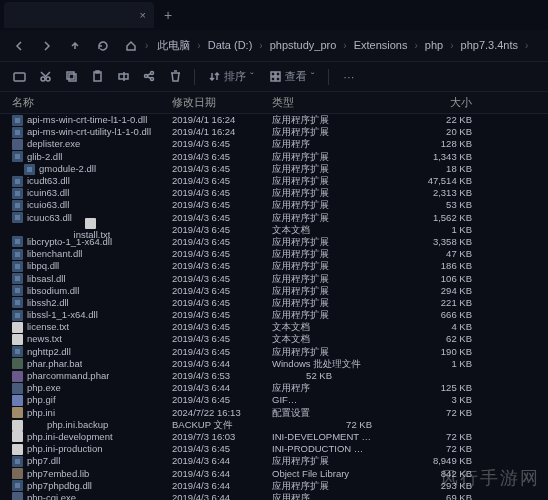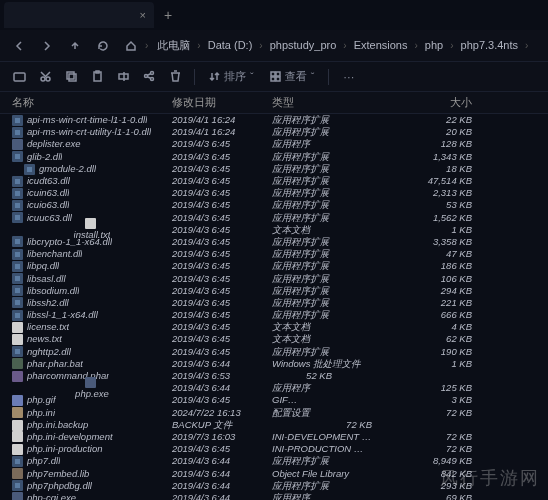--- a/index.html
+++ b/index.html
@@ -15,21 +15,21 @@
 .sep{color:#555;font-size:10px;padding:0 1px;}
 .toolbar{height:30px;background:#0d1019;display:flex;align-items:center;gap:4px;padding:0 8px;border-bottom:1px solid #1a1f2e;}
 .tool-ic{width:22px;height:22px;display:flex;align-items:center;justify-content:center;color:#8a8f9e;cursor:pointer;}
 .tool-div{width:1px;height:16px;background:#2a2f3e;margin:0 4px;}
 .tool-lbl{color:#8a8f9e;padding:0 6px;cursor:pointer;display:flex;align-items:center;gap:4px;}
 .header{height:22px;background:#0d1019;display:flex;align-items:center;padding:0 8px 0 12px;font-size:11px;color:#999;border-bottom:1px solid #1a1f2e;}
 .col-name{width:160px;}
 .col-date{width:100px;}
 .col-type{width:140px;}
 .col-size{width:60px;text-align:right;}
-.list{overflow-y:auto;height:calc(500px - 114px);font-style:italic;}
+.list{overflow-y:auto;height:calc(500px - 114px);}
 .row{height:12.2px;display:flex;align-items:center;padding:0 8px 0 12px;font-size:9.5px;color:#b8bcc8;cursor:pointer;line-height:12px;}
 .ic{width:11px;height:11px;margin-right:4px;display:inline-flex;align-items:center;justify-content:center;flex-shrink:0;}
 .ic-dll{background:#3b5170;border-radius:1px;position:relative;}
 .ic-dll::after{content:"";position:absolute;width:5px;height:5px;background:#5a7aa0;left:3px;top:3px;}
 .ic-exe{background:#4a5a7a;border-radius:1px;}
 .ic-txt{background:#d0d0d0;border-radius:1px;}
 .ic-bat{background:#4a6050;border-radius:1px;}
 .ic-phar{background:#6a5a8a;border-radius:1px;}
 .ic-ini{background:#a08a6a;border-radius:1px;}
 .ic-lib{background:#7a6a5a;border-radius:1px;}
@@ -344,21 +344,21 @@
     </div>
     <div class="row">
       <div class="col-name" style="display:flex;align-items:center;overflow:hidden;">
         <span class="ic ic-phar"></span>
         <span style="white-space:nowrap;overflow:hidden;text-overflow:ellipsis;">pharcommand.phar</span>
       </div>
       <div class="col-date">2019/4/3 6:53</div>
       <div class="col-size">52 KB</div>
     </div>
     <div class="row">
-      <div class="col-name" style="display:flex;align-items:center;overflow:hidden;flex-direction:column;">
+      <div class="col-name" style="display:flex;align-items:center;overflow:hidden;">
         <span class="ic ic-exe"></span>
         <span style="white-space:nowrap;overflow:hidden;text-overflow:ellipsis;">php.exe</span>
       </div>
       <div class="col-date">2019/4/3 6:44</div>
       <div class="col-type" style="white-space:nowrap;overflow:hidden;text-overflow:ellipsis;">应用程序</div>
       <div class="col-size">125 KB</div>
     </div>
     <div class="row">
       <div class="col-name" style="display:flex;align-items:center;overflow:hidden;">
         <span class="ic ic-php"></span>
@@ -371,21 +371,21 @@
     <div class="row">
       <div class="col-name" style="display:flex;align-items:flex-start;overflow:hidden;">
         <span class="ic ic-ini"></span>
         <span style="white-space:nowrap;overflow:hidden;text-overflow:ellipsis;">php.ini</span>
       </div>
       <div class="col-date">2024/7/22 16:13</div>
       <div class="col-type" style="white-space:nowrap;overflow:hidden;text-overflow:ellipsis;">配置设置</div>
       <div class="col-size">72 KB</div>
     </div>
     <div class="row">
-      <div class="col-name" style="display:flex;align-items:flex-end;overflow:hidden;">
+      <div class="col-name" style="display:flex;align-items:flex-end;overflow:hidden;gap:20px;">
         <span class="ic ic-txt"></span>
         <span style="white-space:nowrap;overflow:hidden;text-overflow:ellipsis;">php.ini.backup</span>
       </div>
       <div class="col-type" style="white-space:nowrap;overflow:hidden;text-overflow:ellipsis;">BACKUP 文件</div>
       <div class="col-size">72 KB</div>
     </div>
     <div class="row">
       <div class="col-name" style="display:flex;align-items:center;overflow:hidden;text-align:center;">
         <span class="ic ic-txt"></span>
         <span style="white-space:nowrap;overflow:hidden;text-overflow:ellipsis;">php.ini-development</span>

